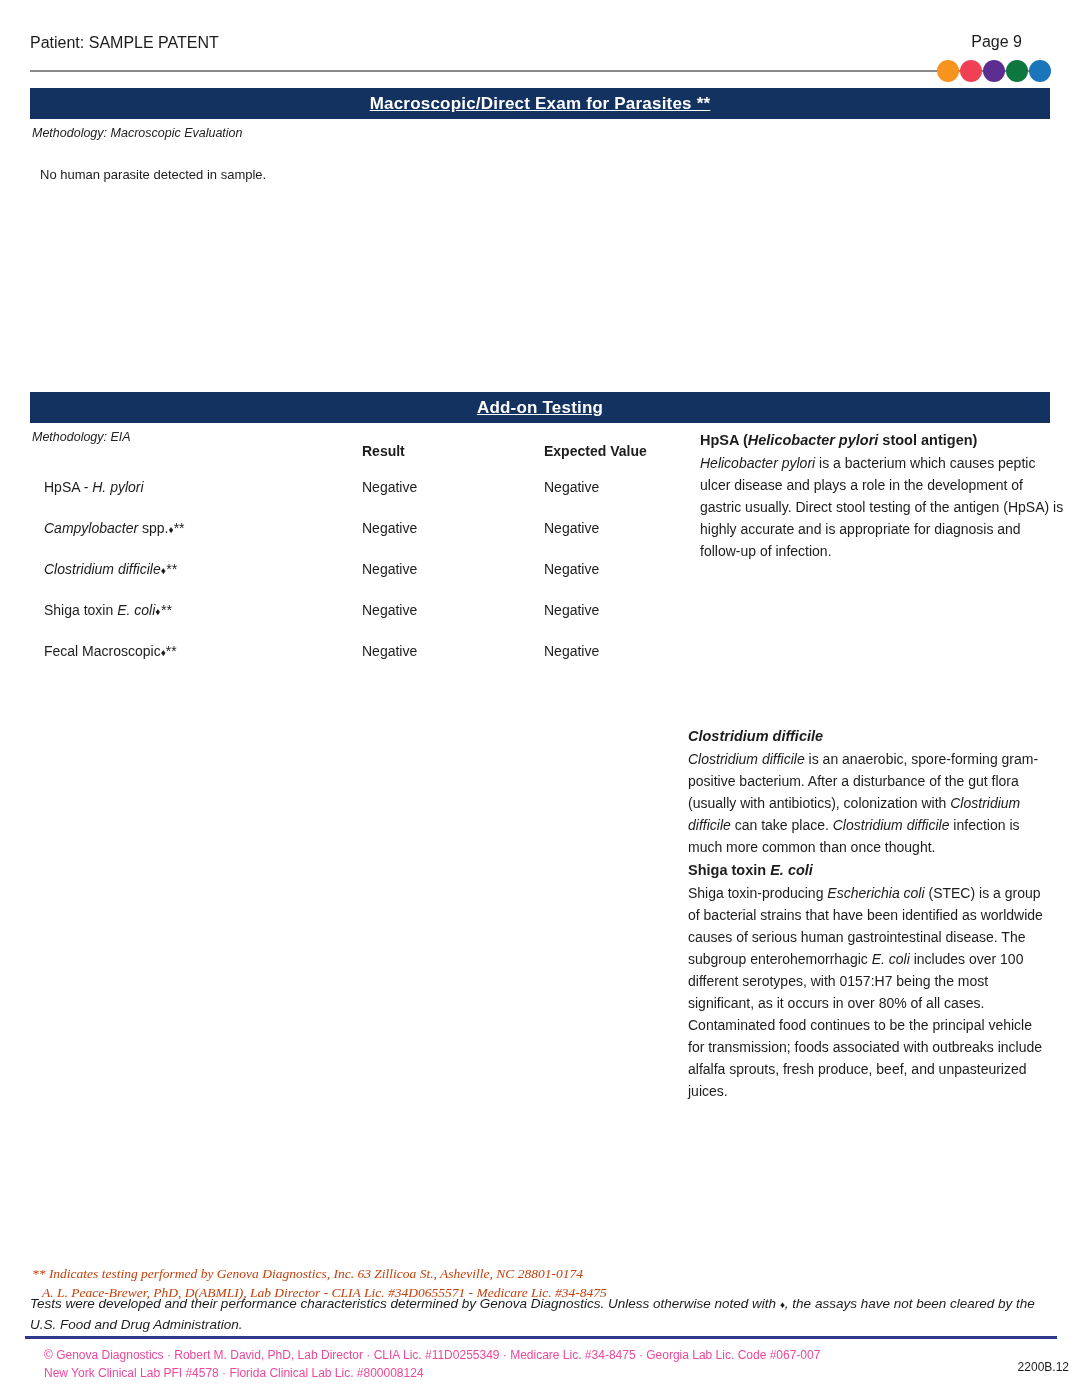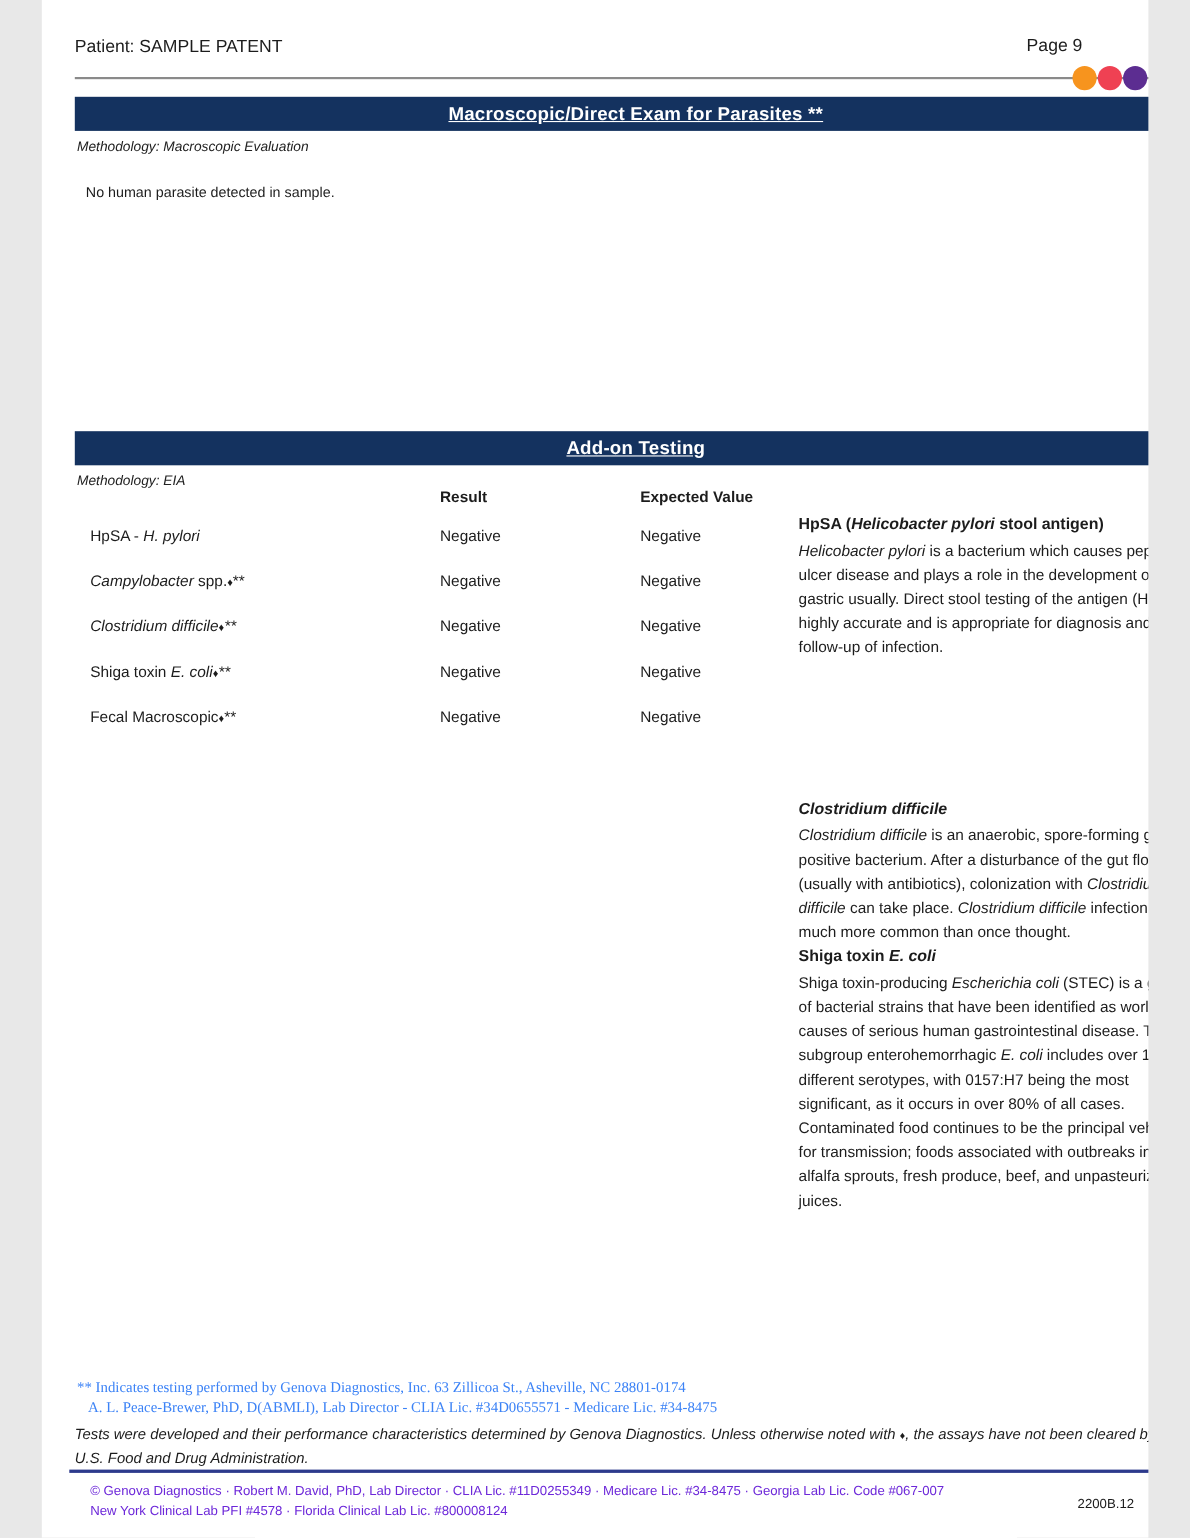--- a/index.html
+++ b/index.html
@@ -1,18 +1,18 @@
 <!DOCTYPE html>
 <html><head>
 <meta charset="utf-8">
 <style>
   html,body{margin:0;padding:0;background:#e8e8e8;}
   .page{
     position:relative;
-    width:1006px;height:1398px;
+    width:1082px;height:1398px;
     background:#ffffff;
     font-family:"Liberation Sans","DejaVu Sans",sans-serif;
     color:#1c1c1c;
     overflow:hidden;
     margin:0 auto;
   }
   .abs{position:absolute;}
 
   
   .patient{top:34px;left:30px;font-size:16px;}
@@ -42,33 +42,33 @@
   
   .addon-table{top:443px;left:30px;width:660px;padding-left:14px;box-sizing:border-box;font-size:14px;}
   .trow{display:grid;grid-template-columns:318px 182px auto;align-items:start;height:41px;}
   .trow.thead{height:36px;font-weight:bold;}
   .cell{white-space:nowrap;}
 
   
   .info{left:688px;width:364px;font-size:14px;line-height:22px;}
   .info h4{margin:0 0 1px 0;font-size:14.5px;line-height:21px;font-weight:bold;}
   .info p{margin:0;}
-  .info1{top:467px;}
+  .info1{top:430px;margin-left:12px;}
   .info2{top:726px;}
   .info3{top:860px;}
 
   
-  .fn-serif{font-family:"Liberation Serif","DejaVu Serif",serif;font-size:13.5px;color:#3b82f6;}
+  .fn-serif{font-family:"Liberation Serif","DejaVu Serif",serif;font-style:italic;font-size:13.5px;color:#c2410c;margin-top:13px;}
   .fn1{top:1253px;left:32px;}
   .fn2{top:1272px;left:42px;}
   .fn3{top:1294px;left:30px;width:1022px;font-style:italic;font-size:13.5px;line-height:20px;}
 
   
   .footer{top:1336px;left:25px;width:1032px;border-top:3px solid #2d3a8c;padding-top:7px;}
-  .footer .fline{margin-left:19px;font-size:12px;line-height:18px;color:#6d28d9;}
+  .footer .fline{margin-left:19px;font-size:12px;line-height:18px;color:#ec4899;}
   .form-code{top:1360px;right:13px;font-size:12px;}
 </style>
 </head>
 <body>
 
 <div class="page">
 
   <div class="abs patient">Patient: SAMPLE PATENT</div>
   <div class="abs pageno">Page 9</div>
   <div class="abs hrule"></div>

